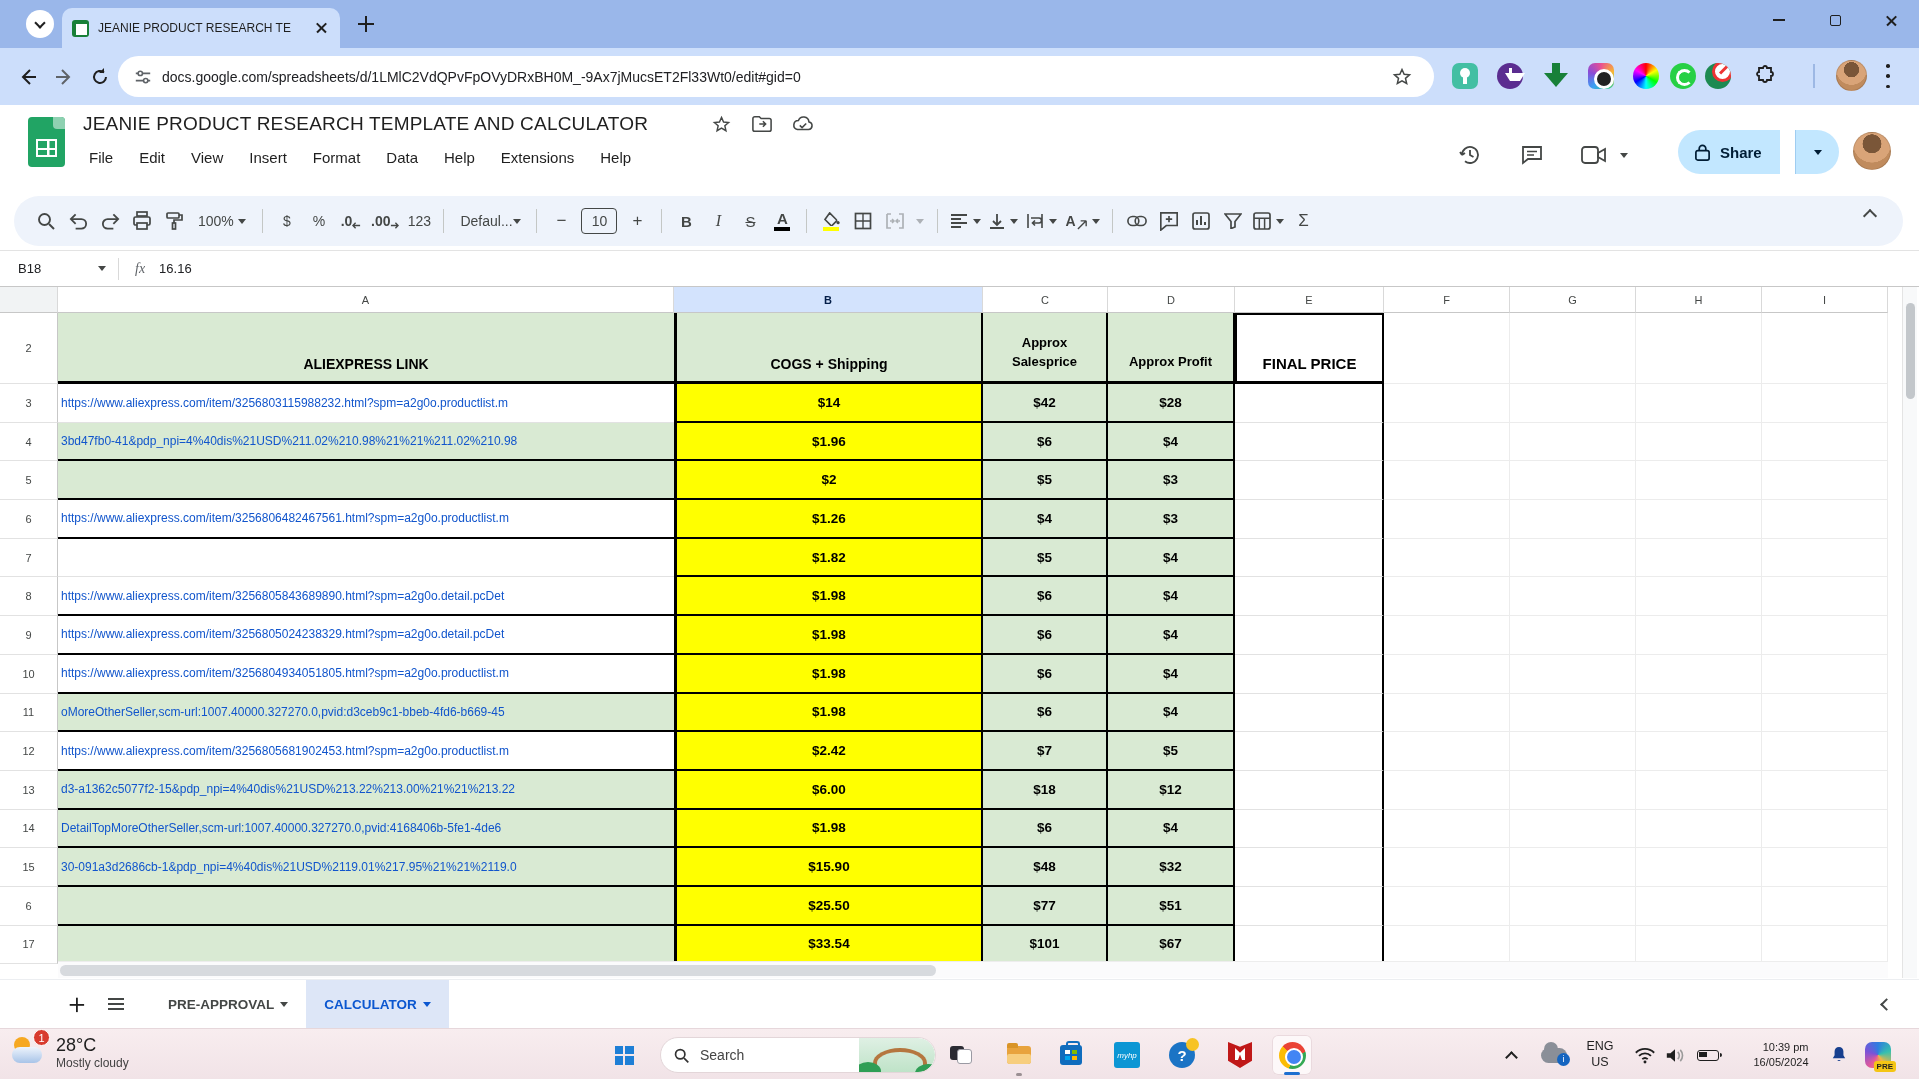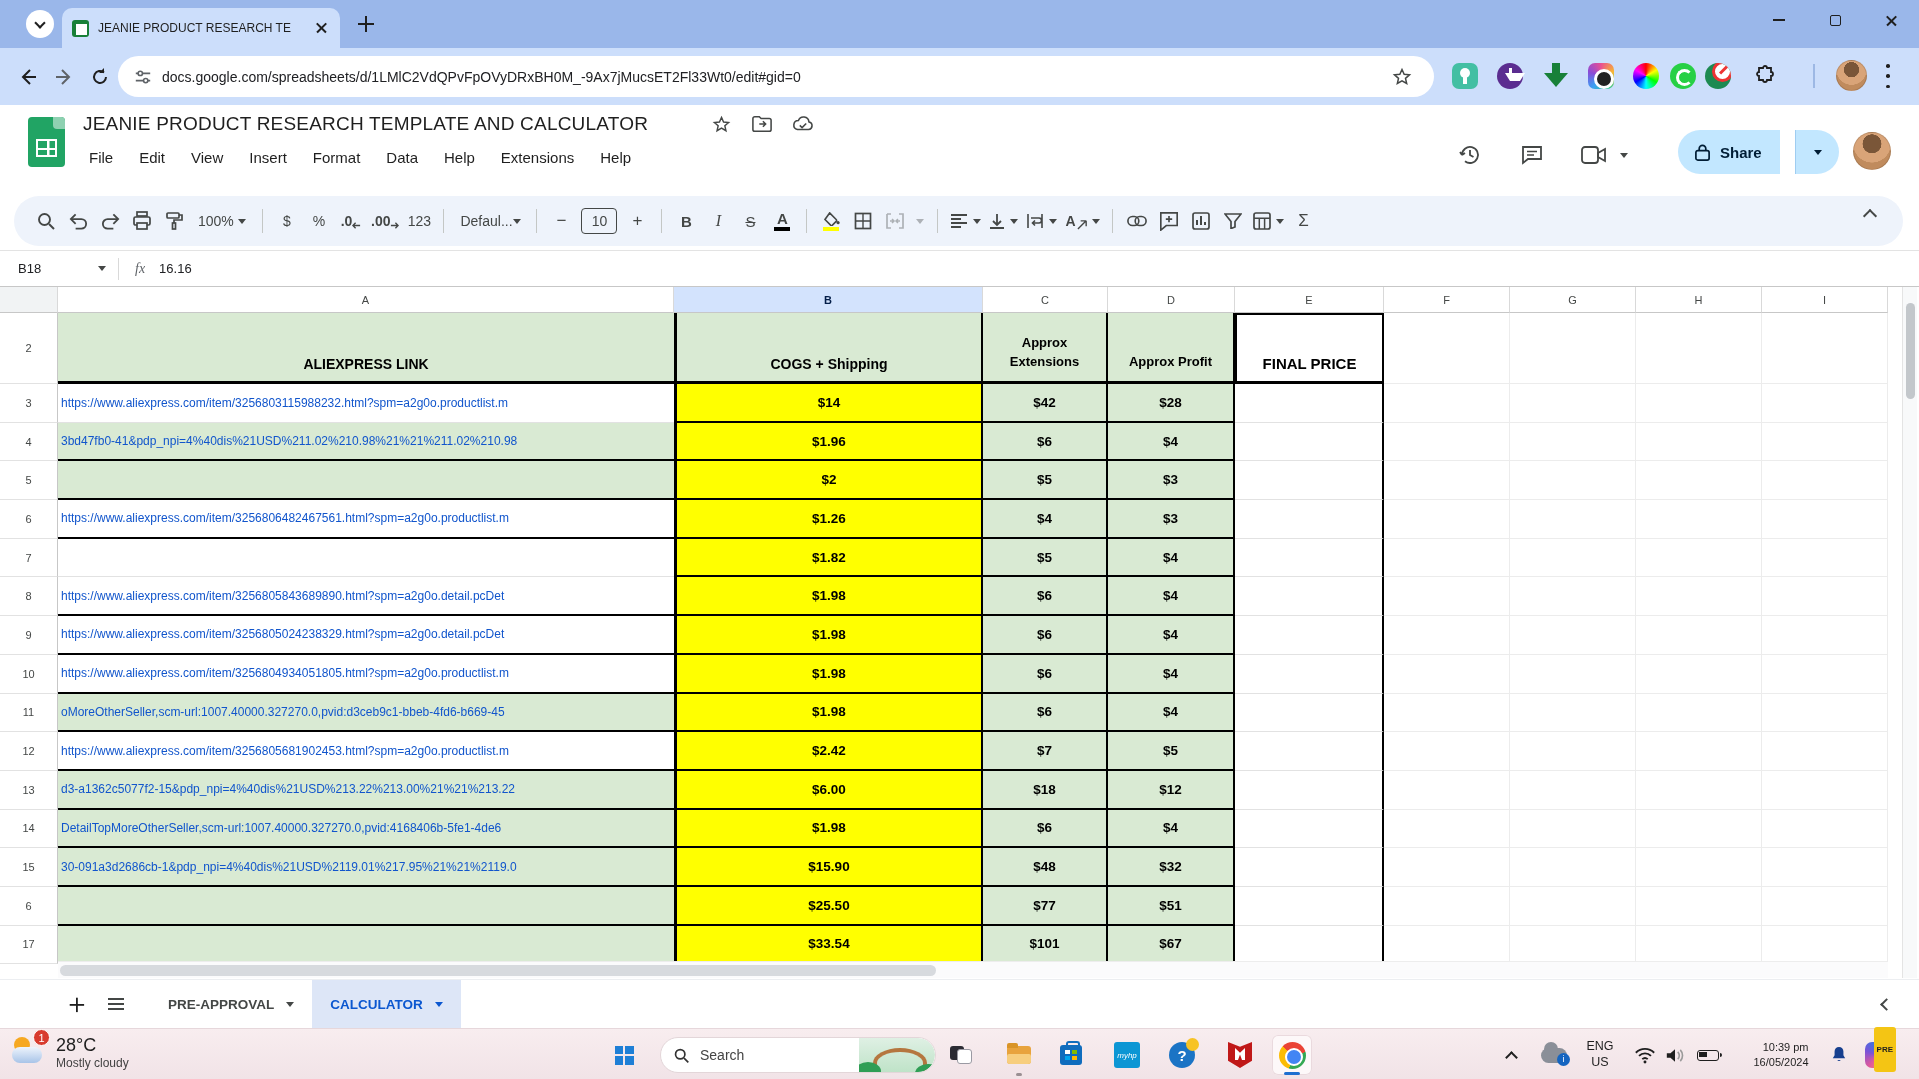--- a/index.html
+++ b/index.html
@@ -131,21 +131,21 @@
   .hthumb { position:absolute; left:2px; top:3px; width:876px; height:11px; background:#d7dade; border-radius:6px; }
   .vscroll { position:absolute; right:2px; top:0; width:15px; height:691px; background:#f8f9fa; border-left:1px solid #e4e4e4; }
   .vthumb { position:absolute; left:2.5px; top:16px; width:9px; height:96px; background:#c3c7cb; border-radius:5px; }
 
   
   .tabbar { position:absolute; left:0; top:979px; width:1919px; height:49px; background:#fff; border-top:1px solid #eceef1; display:flex; align-items:center; }
   .tb-ico { width:40px; height:40px; display:flex; align-items:center; justify-content:center; }
   .tb-add { margin-left:56px; }
   .hamb { width:16px; height:12px; border-top:2px solid #444746; border-bottom:2px solid #444746; position:relative; }
   .hamb::after { content:""; position:absolute; left:0; top:3px; width:16px; height:2px; background:#444746; }
-  .sheettab { display:flex; align-items:center; gap:12px; padding:0 18px; height:100%; font-size:13.5px; font-weight:bold; color:#444746; }
+  .sheettab { display:flex; align-items:center; gap:6px; padding:0 18px; height:100%; font-size:13.5px; font-weight:bold; color:#444746; }
   .sheettab.active { background:#dde6f7; color:#0b57d0; }
   .sheettab.active .caret-dn { border-top-color:#0b57d0; }
   .tabbar-chevr { position:absolute; right:28px; width:9px; height:9px; border-left:2px solid #444746; border-bottom:2px solid #444746; transform:rotate(45deg); }
 
   
   .taskbar { position:absolute; left:0; top:1028px; width:1919px; height:51px; background:linear-gradient(#f8edef,#f1e3e7); border-top:1px solid #e6d7db; }
   .weather { position:absolute; left:10px; top:4px; display:flex; align-items:center; gap:8px; }
   .wicon { position:relative; width:38px; height:38px; }
   .wsun { position:absolute; left:4px; top:4px; width:16px; height:16px; border-radius:50%; background:#f6a821; }
   .wcloud { position:absolute; left:2px; top:14px; width:30px; height:16px; border-radius:10px; background:linear-gradient(#eef4fc,#a8c4e8); }
@@ -182,21 +182,21 @@
   .tray-chevron { width:9px; height:9px; border-left:2px solid #1f1f1f; border-top:2px solid #1f1f1f; transform:rotate(45deg); margin-top:4px; }
   .onedrive { position:relative; width:26px; height:15px; background:#8a8f98; border-radius:8px; }
   .onedrive::before { content:""; position:absolute; left:3px; top:-6px; width:14px; height:14px; border-radius:50%; background:#8a8f98; }
   .odinfo { position:absolute; right:-3px; bottom:-3px; width:13px; height:13px; border-radius:50%; background:#1565c0; color:#fff; font-size:9px; display:flex; align-items:center; justify-content:center; }
   .lang { font-size:12.5px; color:#1f1f1f; text-align:center; line-height:1.25; }
   .clockblk { font-size:11px; color:#1f1f1f; text-align:right; line-height:1.35; }
   .battery { position:relative; width:22px; height:11px; border:1.6px solid #1f1f1f; border-radius:3px; }
   .battery::before { content:""; position:absolute; left:1px; top:1px; width:8px; height:5px; background:#1f1f1f; }
   .battery::after { content:""; position:absolute; right:-4px; top:2px; width:2px; height:4px; background:#1f1f1f; border-radius:0 2px 2px 0; }
   .copilot { position:relative; width:26px; height:26px; border-radius:7px; background:conic-gradient(#2f7de0,#37c0ae,#f2b643,#e2599a,#7a53d8,#2f7de0); }
-  .prebadge { position:absolute; right:-5px; bottom:-4px; background:#f4c514; color:#1f1f1f; font-size:8px; font-weight:bold; padding:18px 3px; border-radius:3px; }
+  .prebadge { position:absolute; right:-5px; bottom:-4px; background:#f4c514; color:#1f1f1f; font-size:8px; font-weight:bold; padding:1px 3px; border-radius:3px; }
   svg { display:block; }
 </style>
 </head>
 <body>
 
 <div class="screen">
 
   <div class="tabstrip">
     <div class="tab-search-btn">
       <div class="chev"></div>
@@ -561,21 +561,21 @@
         <div class="colh">F</div>
         <div class="colh">G</div>
         <div class="colh">H</div>
         <div class="colh">I</div>
       </div>
 
     <div class="gridrow row2">
       <div class="rn">2</div>
       <div class="h2 h2a">ALIEXPRESS LINK</div>
       <div class="h2 h2b">COGS + Shipping</div>
-      <div class="h2 h2c">Approx Extensions</div>
+      <div class="h2 h2c">Approx Salesprice</div>
       <div class="h2 h2d">Approx Profit</div>
       <div class="h2 h2e">FINAL PRICE</div>
       <div class="h2f"></div>
       <div class="h2f"></div>
       <div class="h2f"></div>
       <div class="h2f"></div>
     </div>
 
     <div id="rows">
         <div class="gridrow srow">

